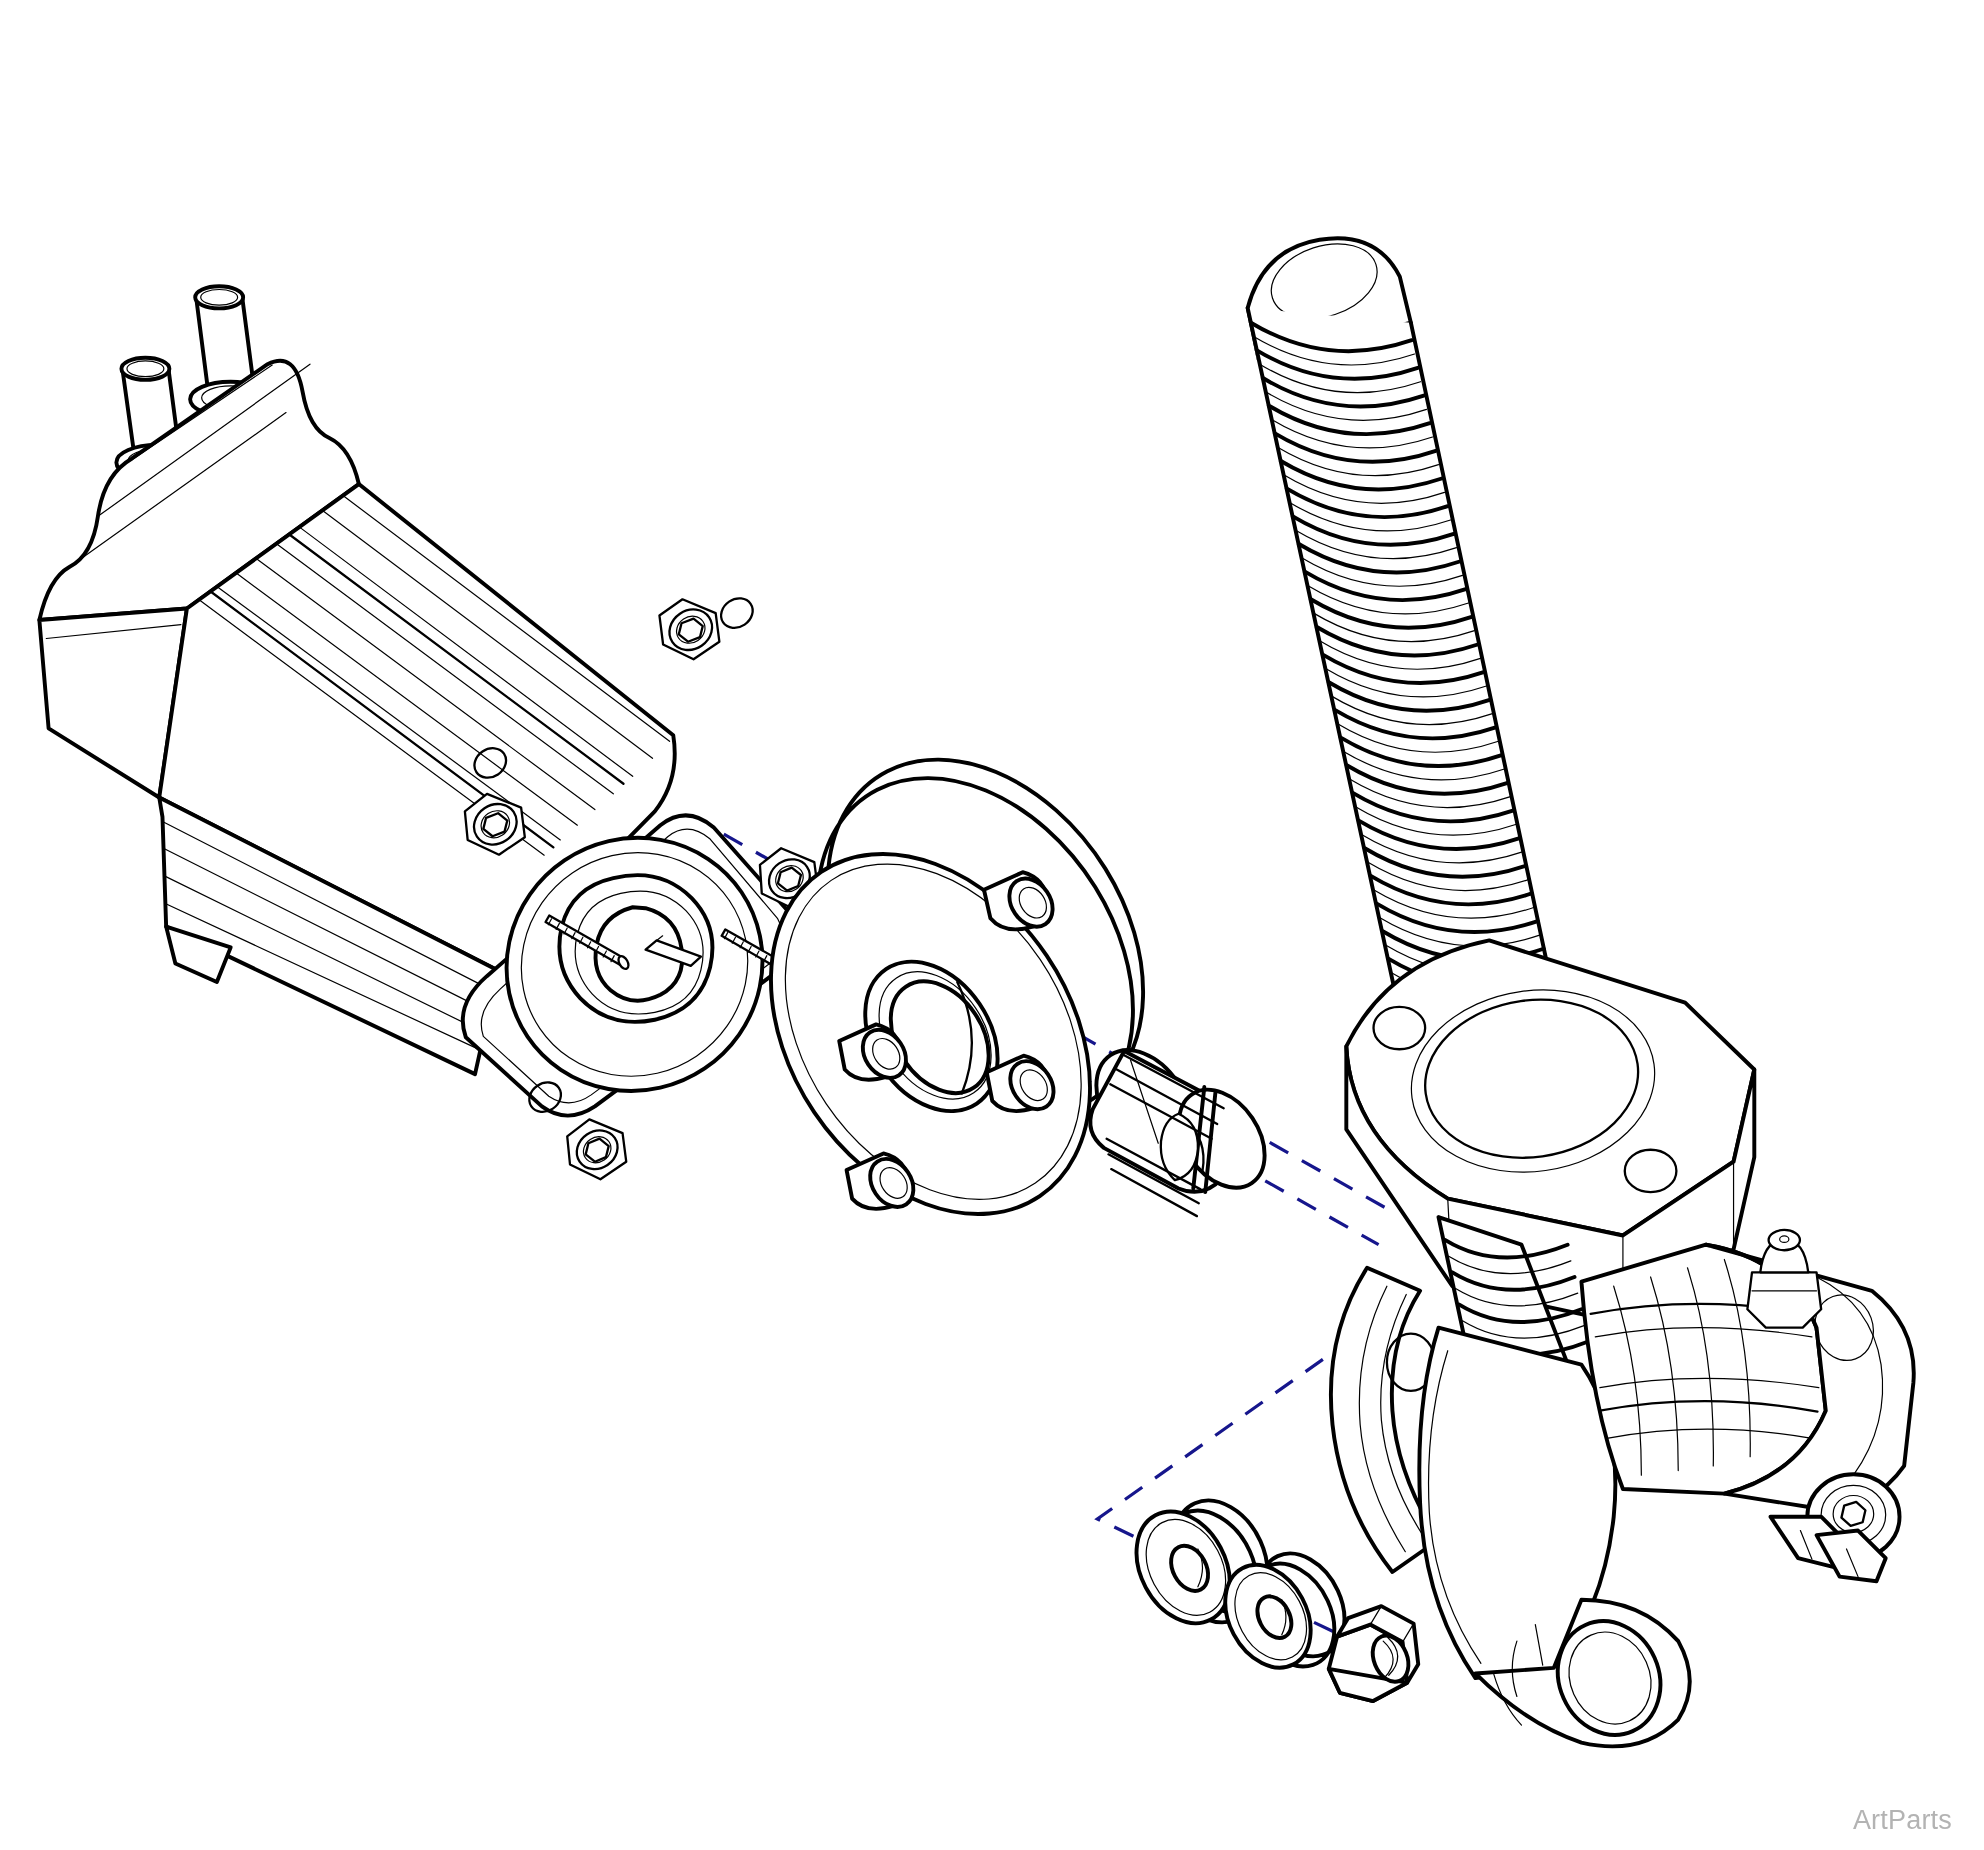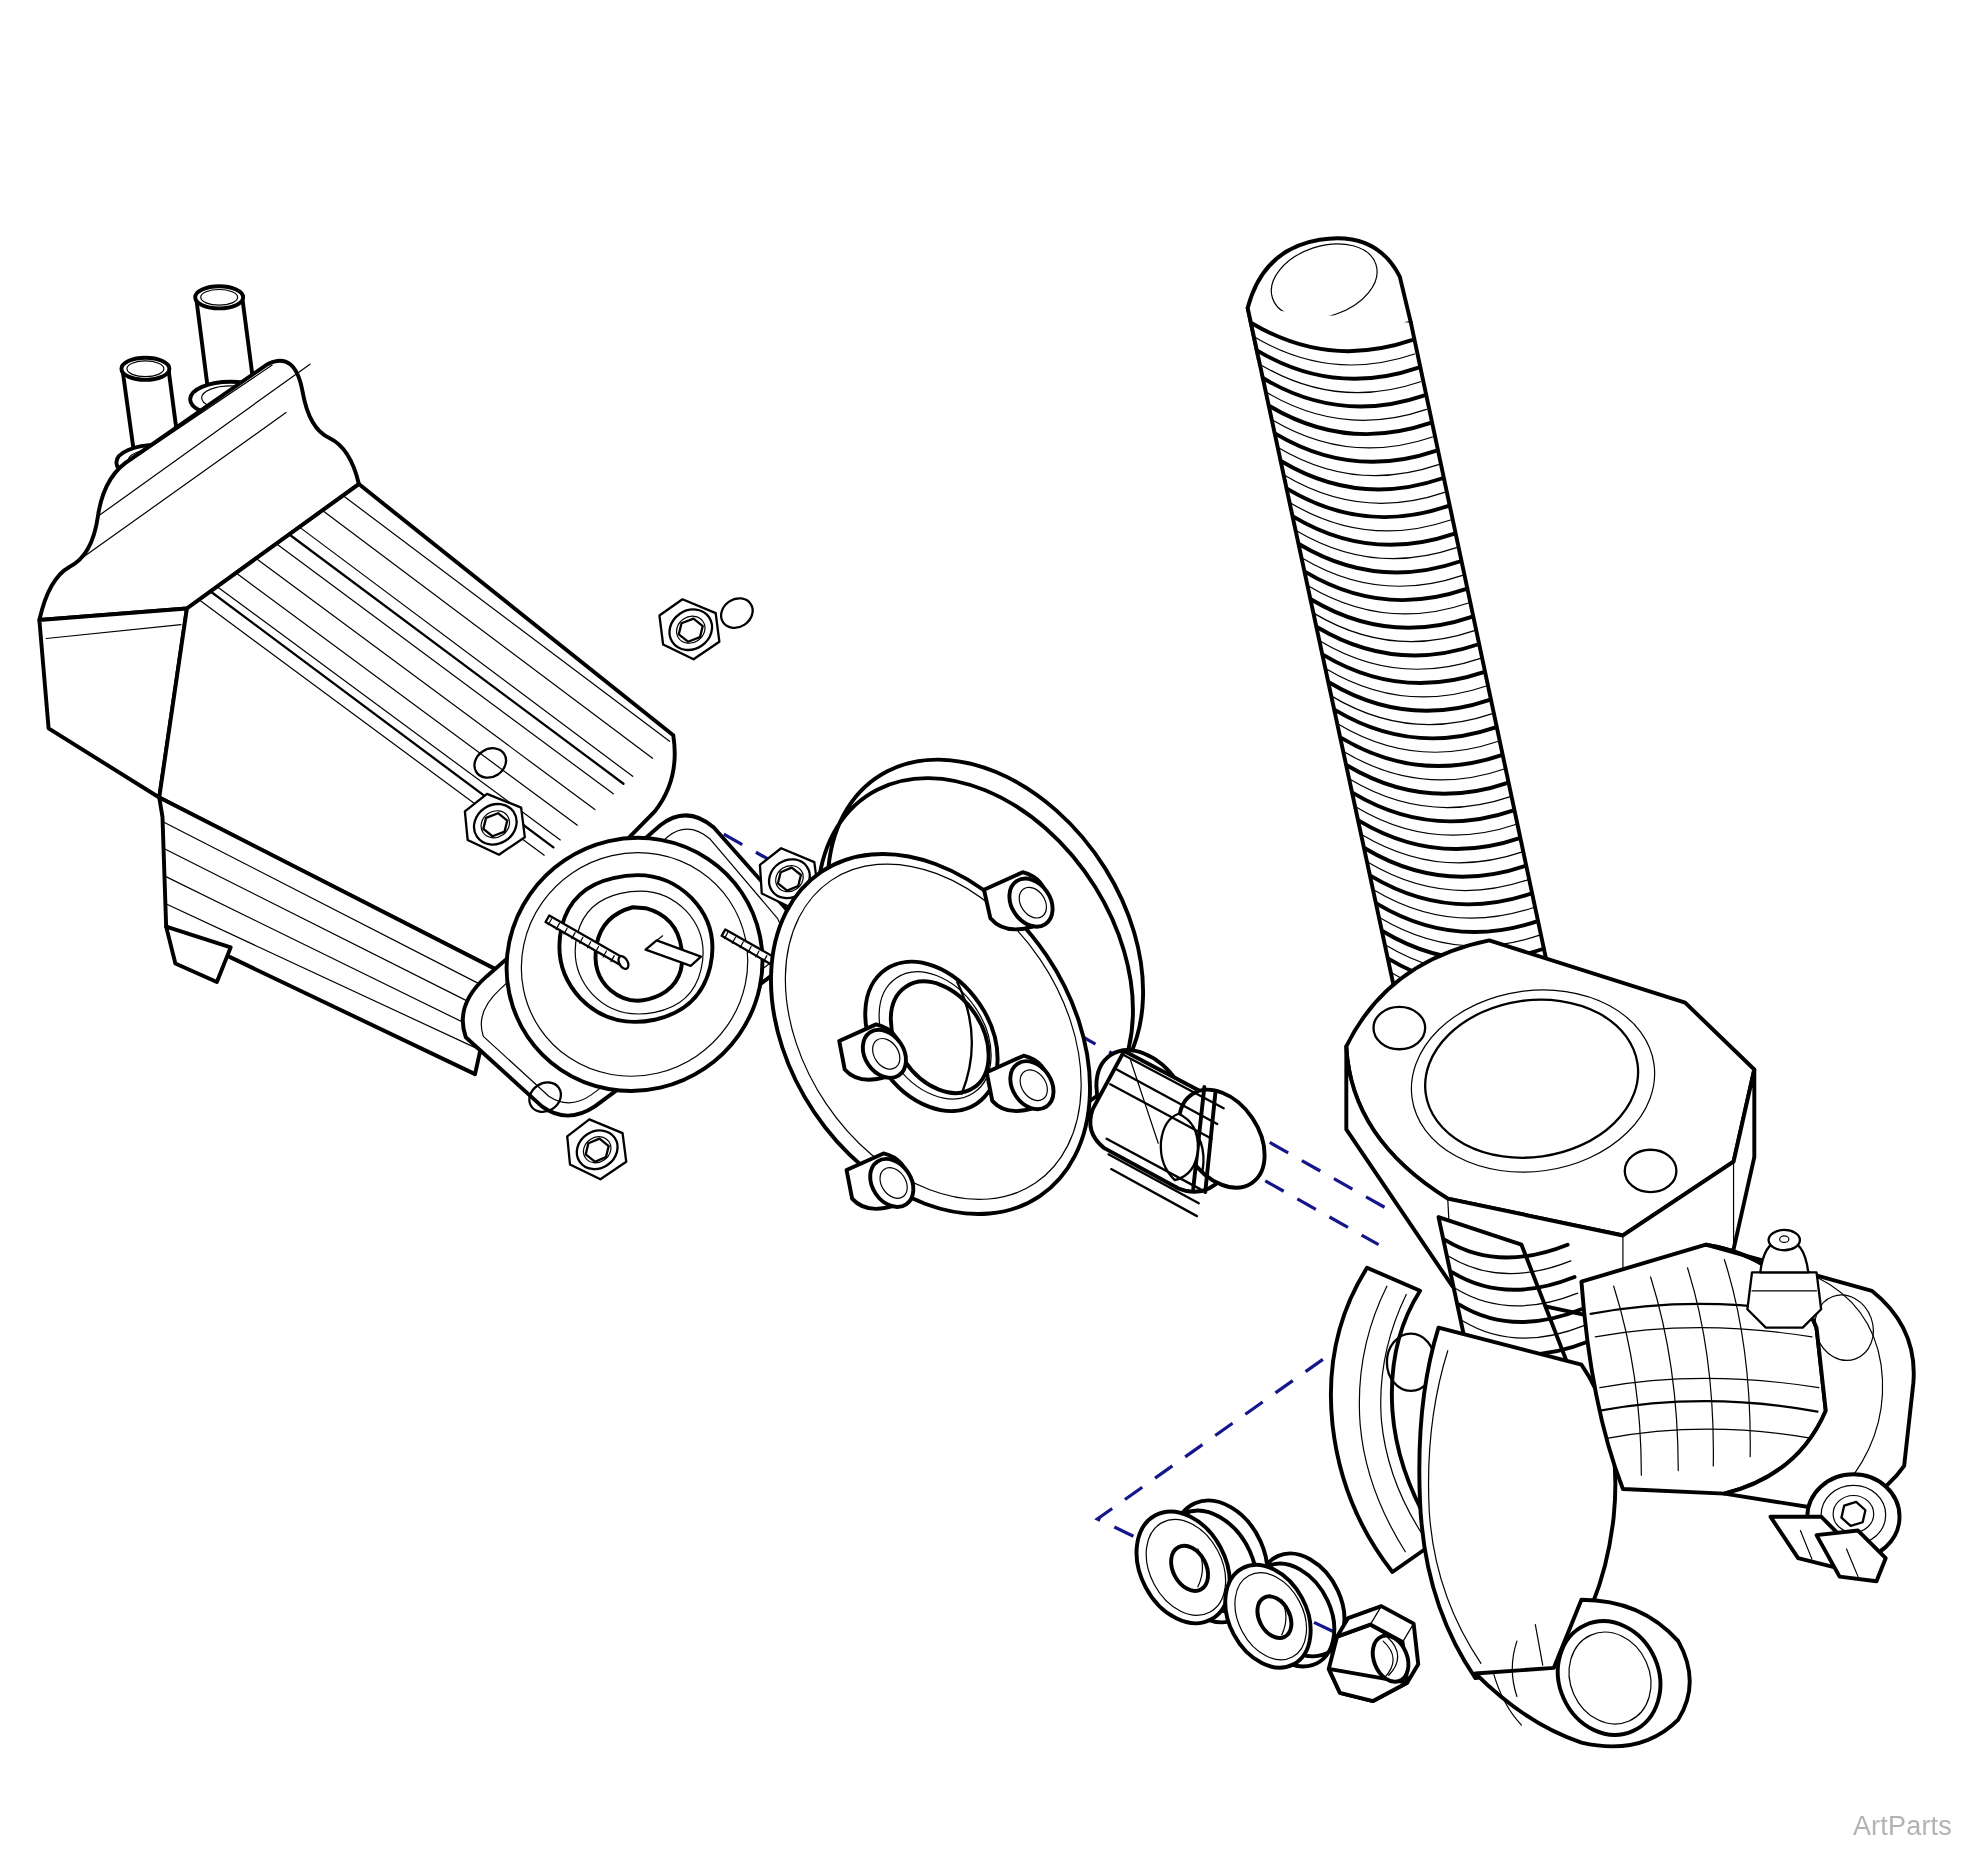--- a/index.html
+++ b/index.html
@@ -22,21 +22,21 @@
     position: absolute;
     left: 0;
     top: 0;
     width: 1985px;
     height: 1850px;
     display: block;
   }
   .watermark {
     position: absolute;
     right: 33px;
-    bottom: 8px;
+    bottom: 14px;
     font-family: "Liberation Sans", sans-serif;
     font-size: 27px;
     color: #b3b3b3;
     letter-spacing: 0.2px;
     user-select: none;
     white-space: nowrap;
   }
   
   .ln   { fill: none; stroke: #000; stroke-width: 5;  stroke-linecap: round; stroke-linejoin: round; }
   .lnT  { fill: none; stroke: #000; stroke-width: 2.6; stroke-linecap: round; stroke-linejoin: round; }

